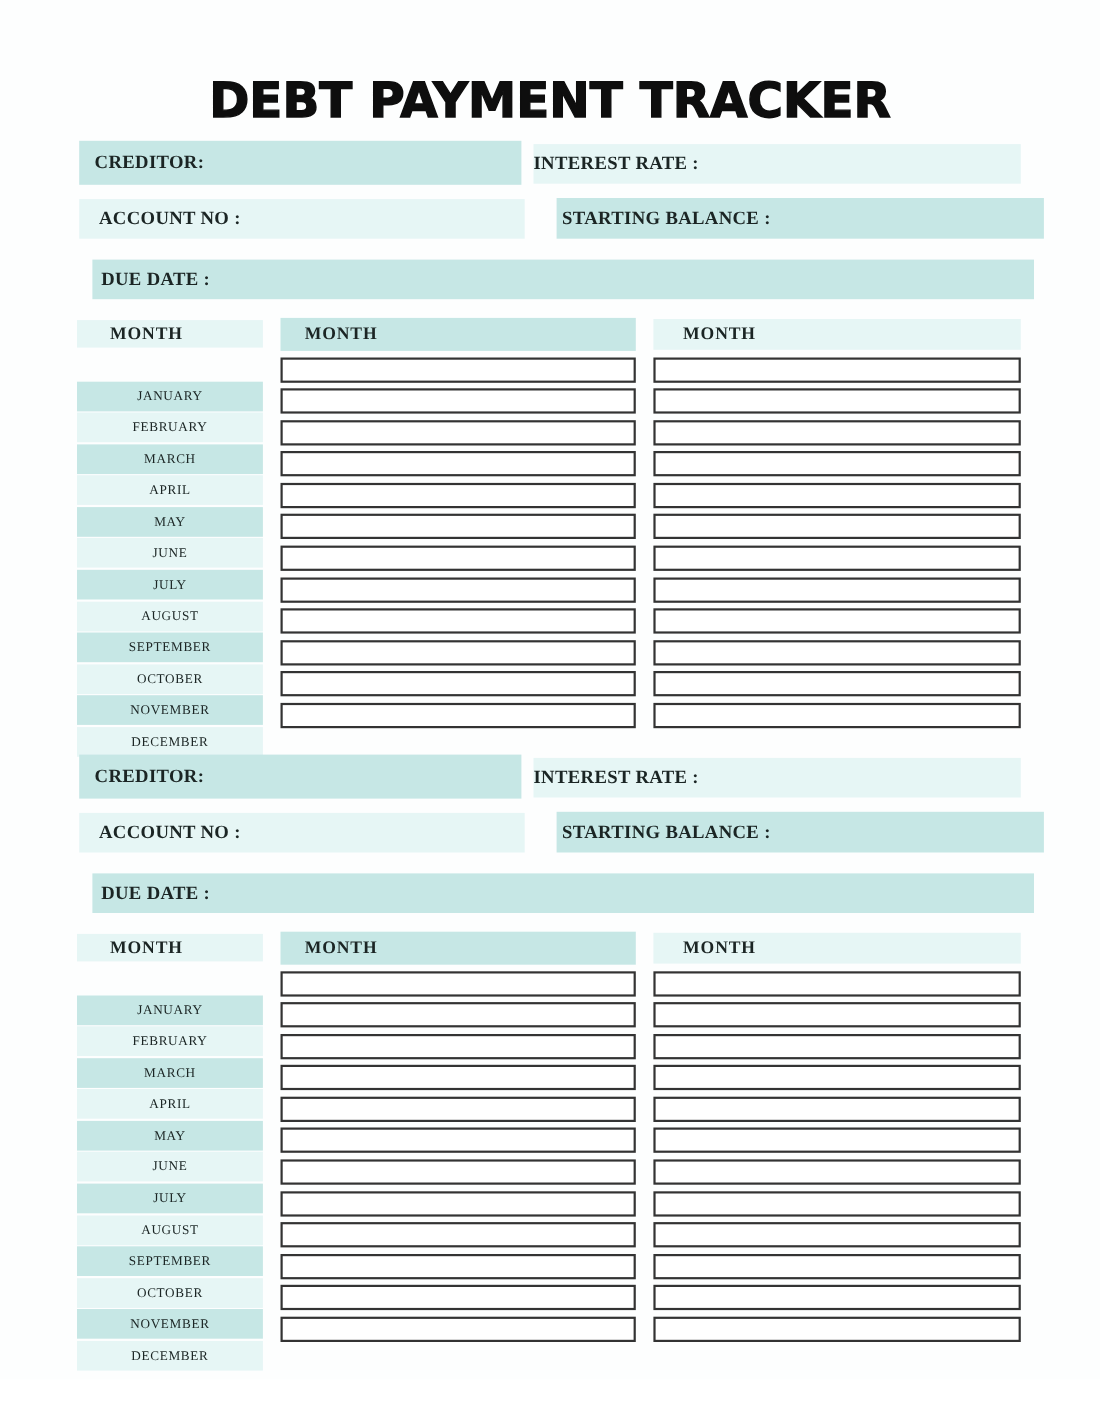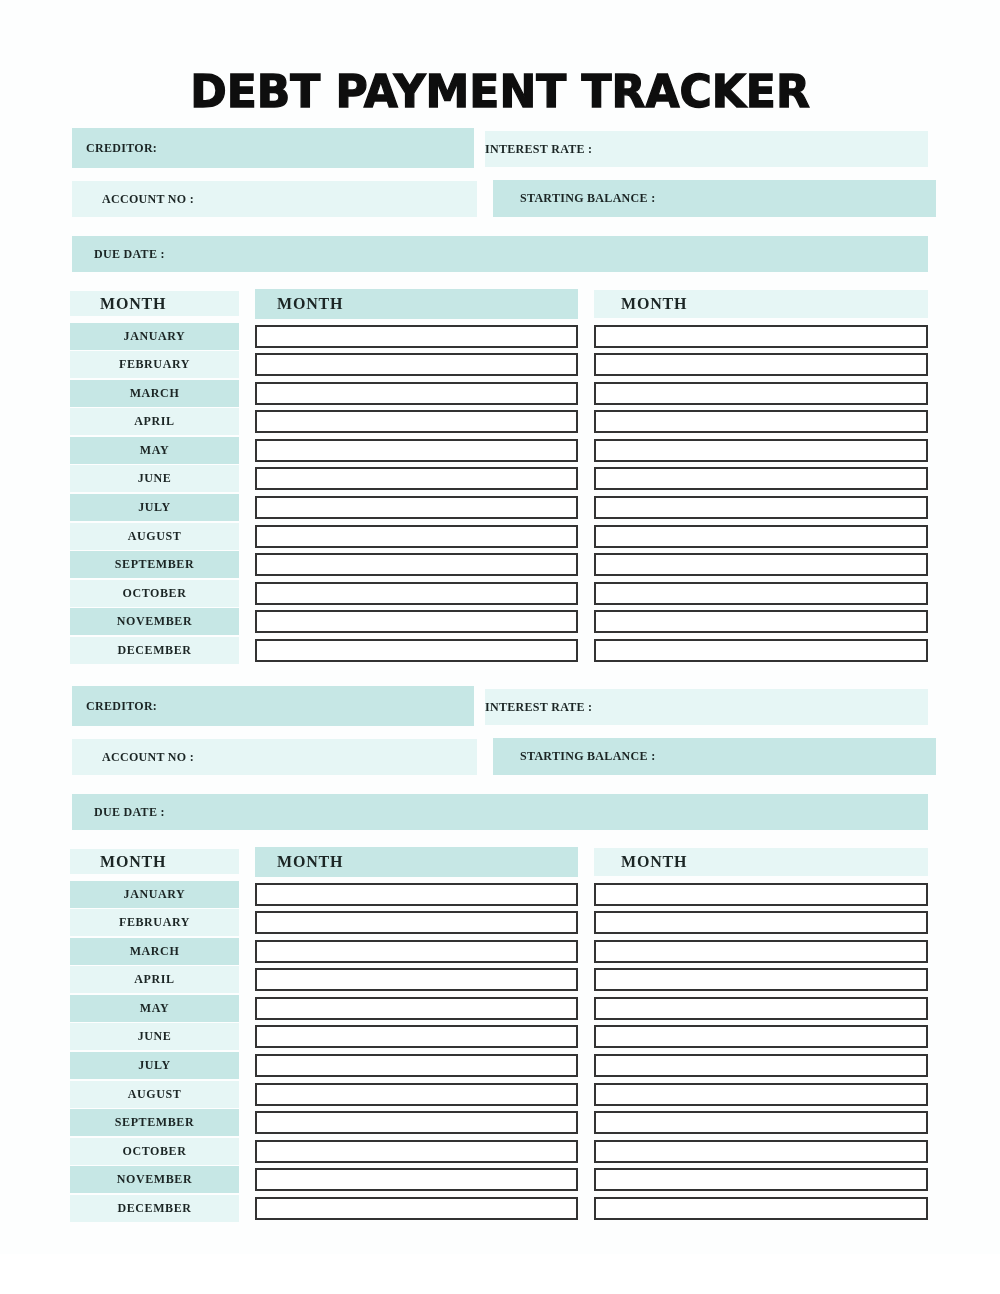--- a/index.html
+++ b/index.html
@@ -22,52 +22,53 @@
     color:#0e0e0e;
     -webkit-text-stroke:1.3px #0e0e0e;
   }
   .section { position:absolute; left:0; width:1000px; }
   .sec1 { top:128px; }
   .sec2 { top:686px; }
 
   .field {
     position:absolute;
     display:flex; align-items:center;
-    font-size:12px;
+    font-size:17px;
     font-weight:600;
     letter-spacing:0.3px;
     color:#1b2524;
   }
   .dark  { background:var(--teal-dark); }
   .light { background:var(--teal-light); }
 
   .creditor { left:72px;  top:0;     width:402px; height:40px; padding-left:14px; }
   .interest { left:485px; top:3px;   width:443px; height:36px; }
-  .account  { left:72px;  top:53px;  width:405px; height:36px; padding-left:30px; }
-  .balance  { left:493px; top:52px;  width:443px; height:37px; padding-left:27px; }
-  .duedate  { left:72px;  top:108px; width:856px; height:36px; padding-left:22px; }
+  .account  { left:72px;  top:53px;  width:405px; height:36px; padding-left:18px; }
+  .balance  { left:506px; top:52px;  width:443px; height:37px; padding-left:5px; }
+  .duedate  { left:84px;  top:108px; width:856px; height:36px; padding-left:8px; }
 
   .mtable { position:absolute; left:70px; top:161px; width:858px; }
   .thead { display:flex; height:30px; margin-bottom:3.5px; align-items:flex-start; }
   .th {
     font-size:16px; font-weight:bold; letter-spacing:0.8px;
     display:flex; align-items:center;
     color:#1b2524;
   }
   .th1 { width:169px; height:25px; margin-top:2px; padding-left:30px; }
   .th2 { width:323px; height:30px; padding-left:22px; }
   .th3 { width:334px; height:28px; margin-top:1px; padding-left:27px; }
   .sp { width:16px; flex:0 0 16px; }
 
   .mrow { display:flex; height:27px; margin-bottom:1.6px; }
   .mlabel {
     width:169px; flex:0 0 169px; height:27px;
     display:flex; align-items:center; justify-content:center;
-    font-size:12px; font-weight:bold; letter-spacing:0.6px;
+    font-size:12px; font-weight:normal; letter-spacing:0.6px;
     color:#1b2524;
+    margin-top:24px;
   }
   .mbox {
     width:323px; flex:0 0 323px; height:23px; margin-top:2px;
     background:#ffffff;
     border:2px solid var(--box-border);
   }
   .mbox.wide { width:334px; flex:0 0 334px; }
 </style>
 </head>
 <body>

